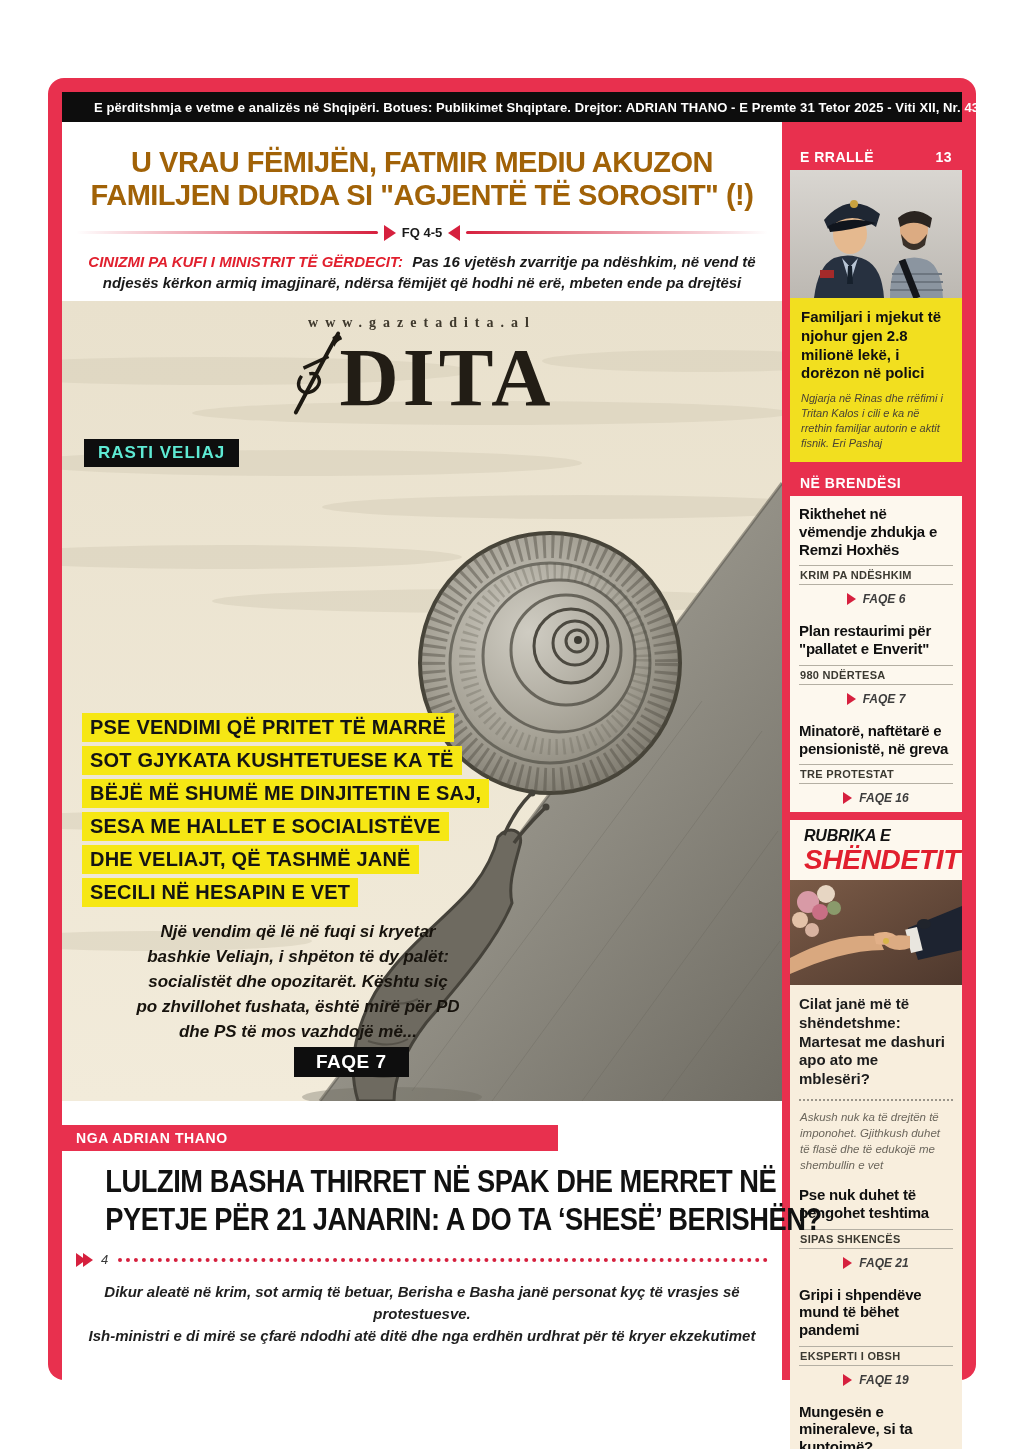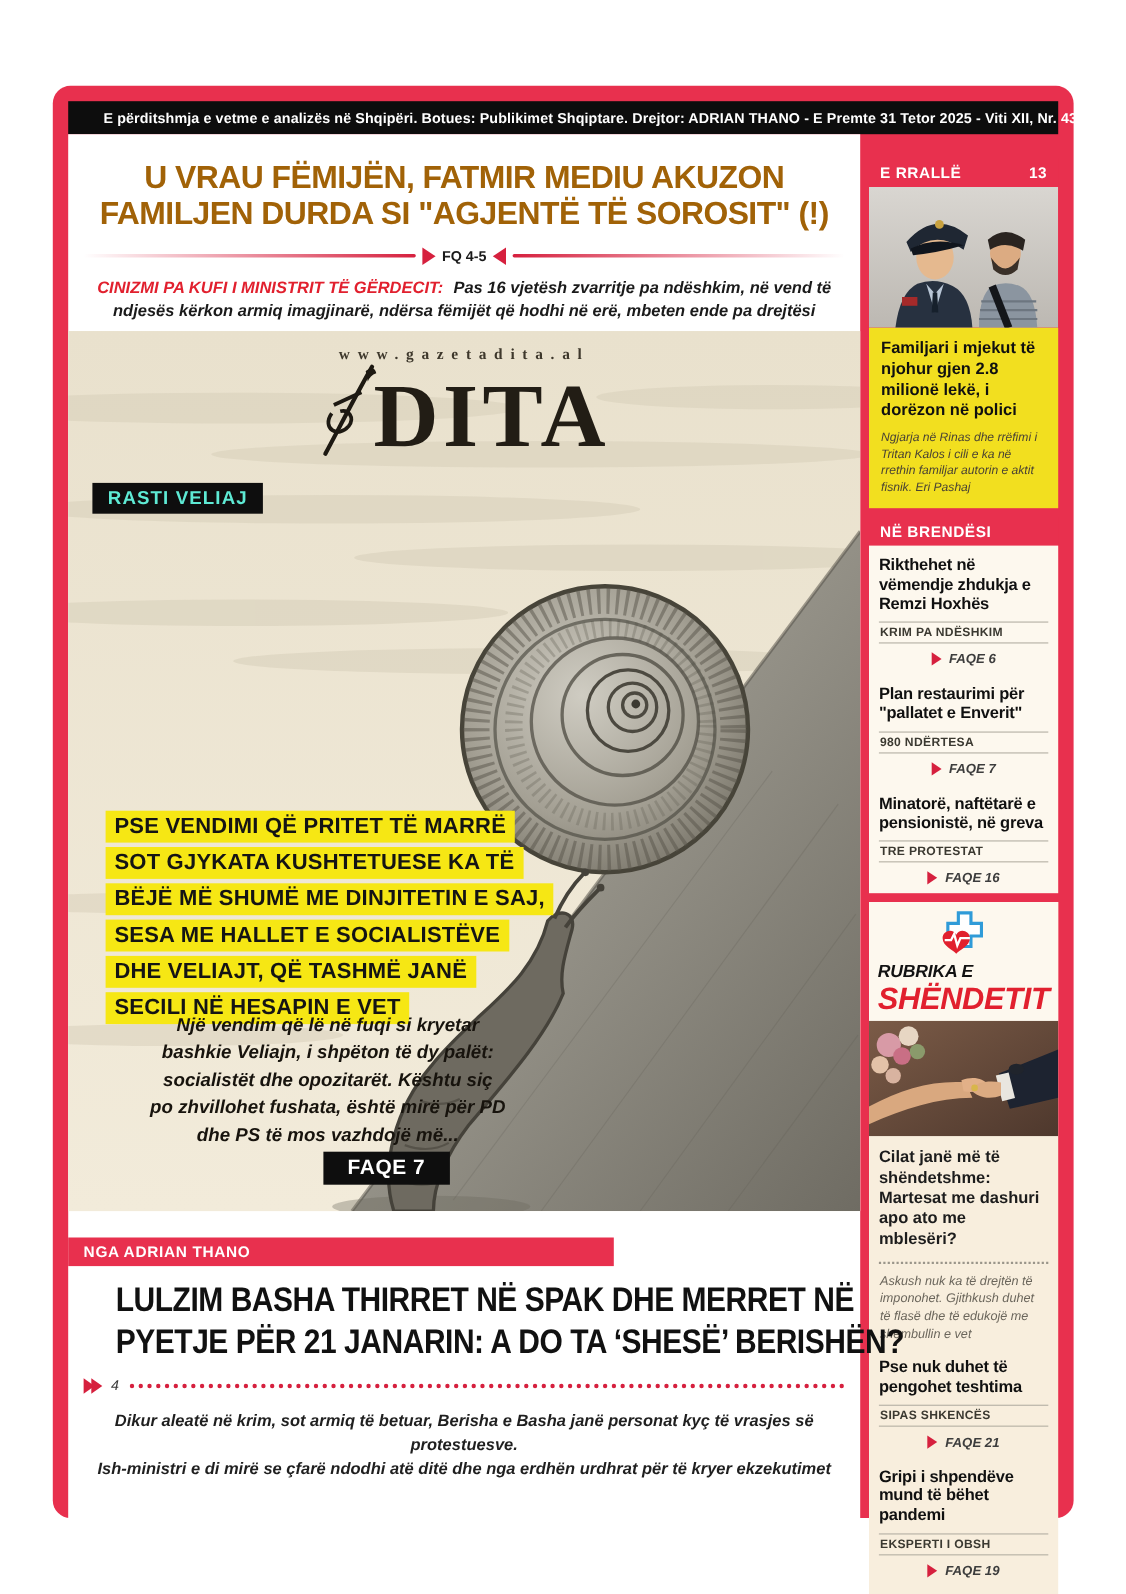--- a/index.html
+++ b/index.html
@@ -55,21 +55,21 @@
   .hero-tag { position:absolute; left:22px; top:138px; background:#0e0e0e; color:#5eead4;
               font-weight:bold; font-size:17px; letter-spacing:1px; padding:4px 14px; }
 
   .hero-head { position:absolute; left:20px; top:170px; }
   .hero-head span { display:block; font-size:70px; font-weight:900; letter-spacing:-2px;
     line-height:82px; color:#e1342f;
     text-shadow:-3px -3px 0 #fff, 3px -3px 0 #fff, -3px 3px 0 #fff, 3px 3px 0 #fff,
                  0 -4px 0 #fff, 0 4px 0 #fff, -4px 0 0 #fff, 4px 0 0 #fff,
                  7px 9px 7px rgba(40,35,25,.5); }
 
-  .hero-highlights { position:absolute; left:20px; top:436px;margin-left:14px; }
+  .hero-highlights { position:absolute; left:20px; top:412px; }
   .hero-highlights span { display:block; width:fit-content; background:#f6e714; color:#141414;
     font-weight:900; font-size:20px; letter-spacing:.2px; padding:3px 8px; margin-bottom:4px; }
 
   .hero-quote { position:absolute; left:36px; top:618px; width:400px; text-align:center; }
   .hero-quote span { display:block; font-style:italic; font-weight:bold; font-size:17px;
                      line-height:25px; color:#17130d; }
 
   .hero-page { position:absolute; left:232px; top:746px; background:#0e0e0e; color:#fff;
                font-weight:bold; font-size:19px; padding:4px 22px; letter-spacing:.5px; }
 
@@ -107,21 +107,21 @@
   .sb-item { padding:9px 9px 2px; }
   .sb-item .t { font-size:15px; font-weight:800; line-height:1.18; letter-spacing:-.2px; color:#101010; }
   .sb-kicker { margin-top:7px; border-top:1px solid #b4afa3; border-bottom:1px solid #b4afa3;
                padding:3px 1px; font-size:11px; font-weight:bold; letter-spacing:.3px; color:#3b3931; }
   .sb-faqe { text-align:center; padding:7px 0 5px; font-size:12px; font-style:italic;
              font-weight:bold; color:#3d3d3d; }
   .sb-faqe .ftri { display:inline-block; width:0; height:0; border-top:6px solid transparent;
              border-bottom:6px solid transparent; border-left:9px solid #d6203e;
              margin-right:7px; vertical-align:-2px; }
 
-  .health-head { display:flex; align-items:center; gap:6px; padding:8px 8px 6px; background:#fdf8ee;flex-direction:column; }
+  .health-head { display:flex; align-items:center; gap:6px; padding:8px 8px 6px; background:#fdf8ee; }
   .health-titles { line-height:1; }
   .health-top { font-style:italic; font-weight:900; font-size:16px; color:#121212; letter-spacing:-.2px; }
   .health-main { font-style:italic; font-weight:900; font-size:28px; color:#e1202e;
                  letter-spacing:-.3px; margin-top:2px; }
   .health-title { padding:10px 9px 4px; font-size:15px; font-weight:800; line-height:1.25; color:#1c1c1c; }
   .dot-div { margin:6px 9px 0; border-top:2px dotted #9a958a; }
   .health-note { padding:8px 10px 4px; font-size:11.5px; font-style:italic; line-height:1.4; color:#6b665c; }
 </style>
 </head>
 <body>

